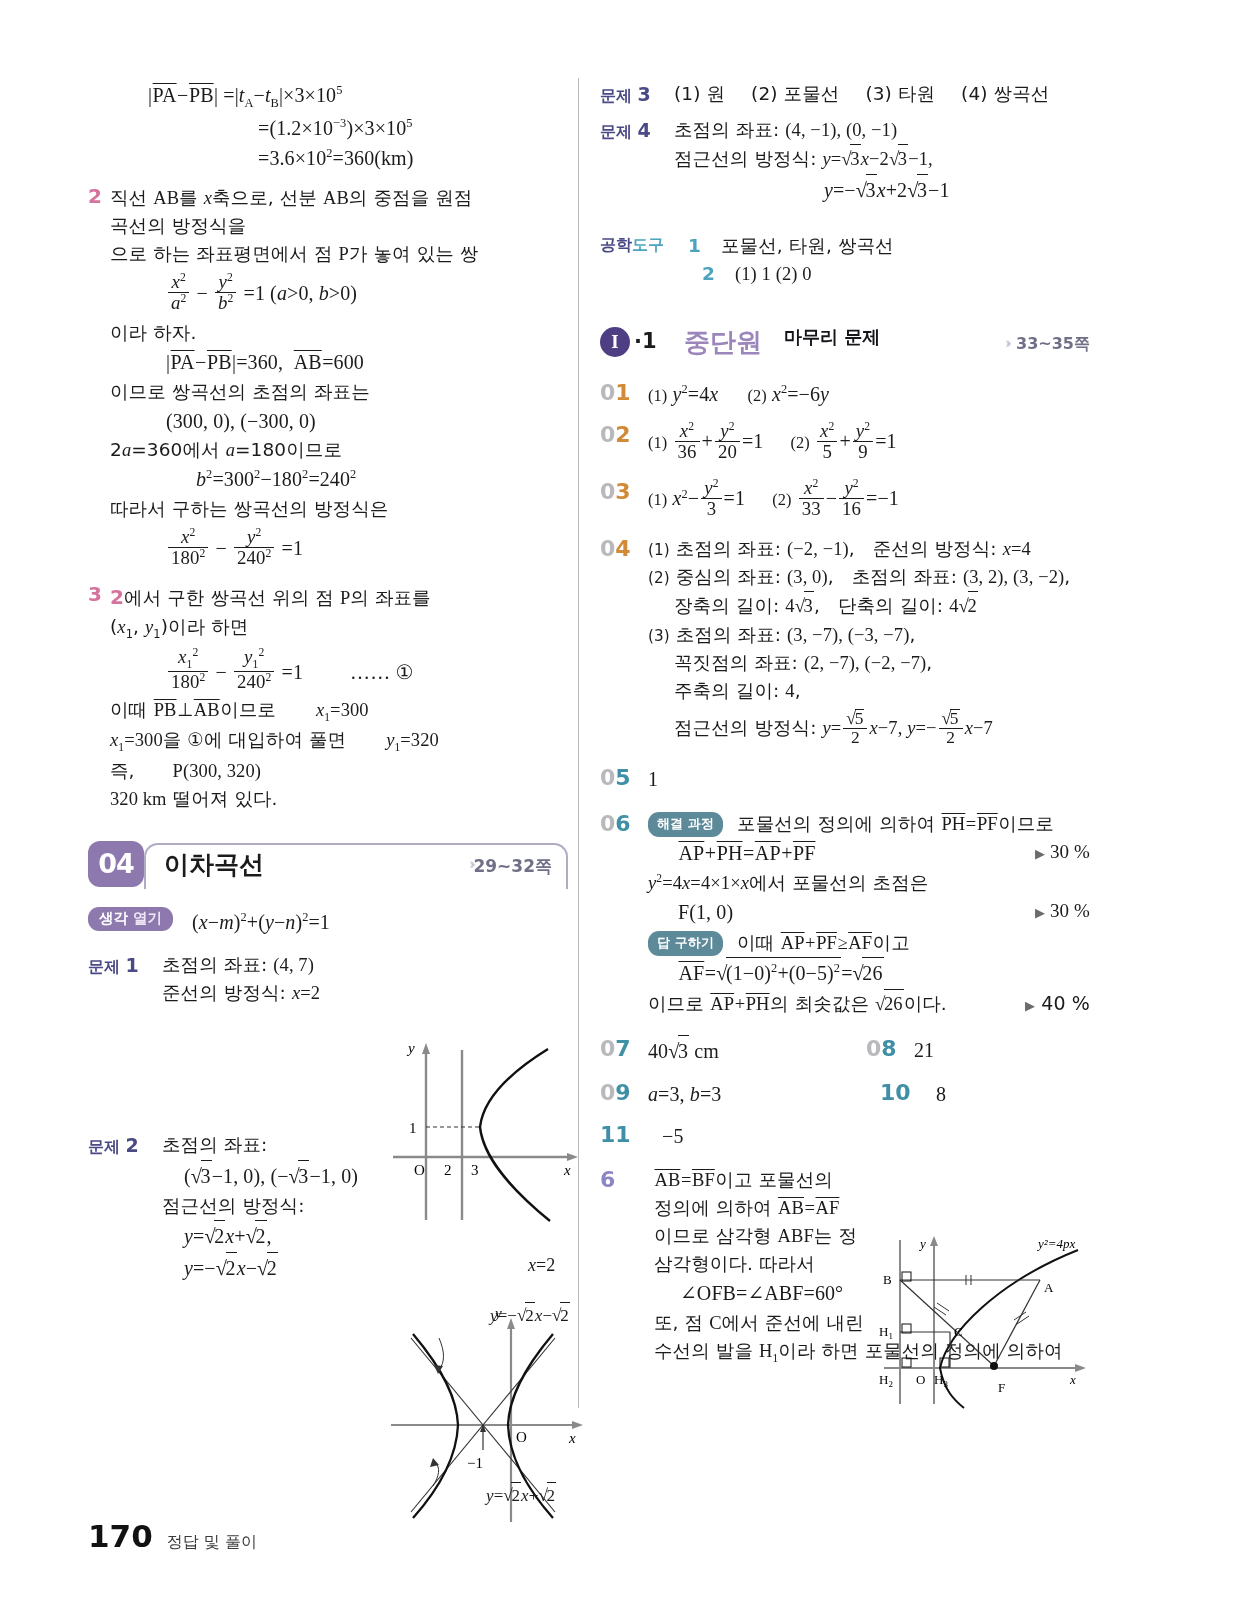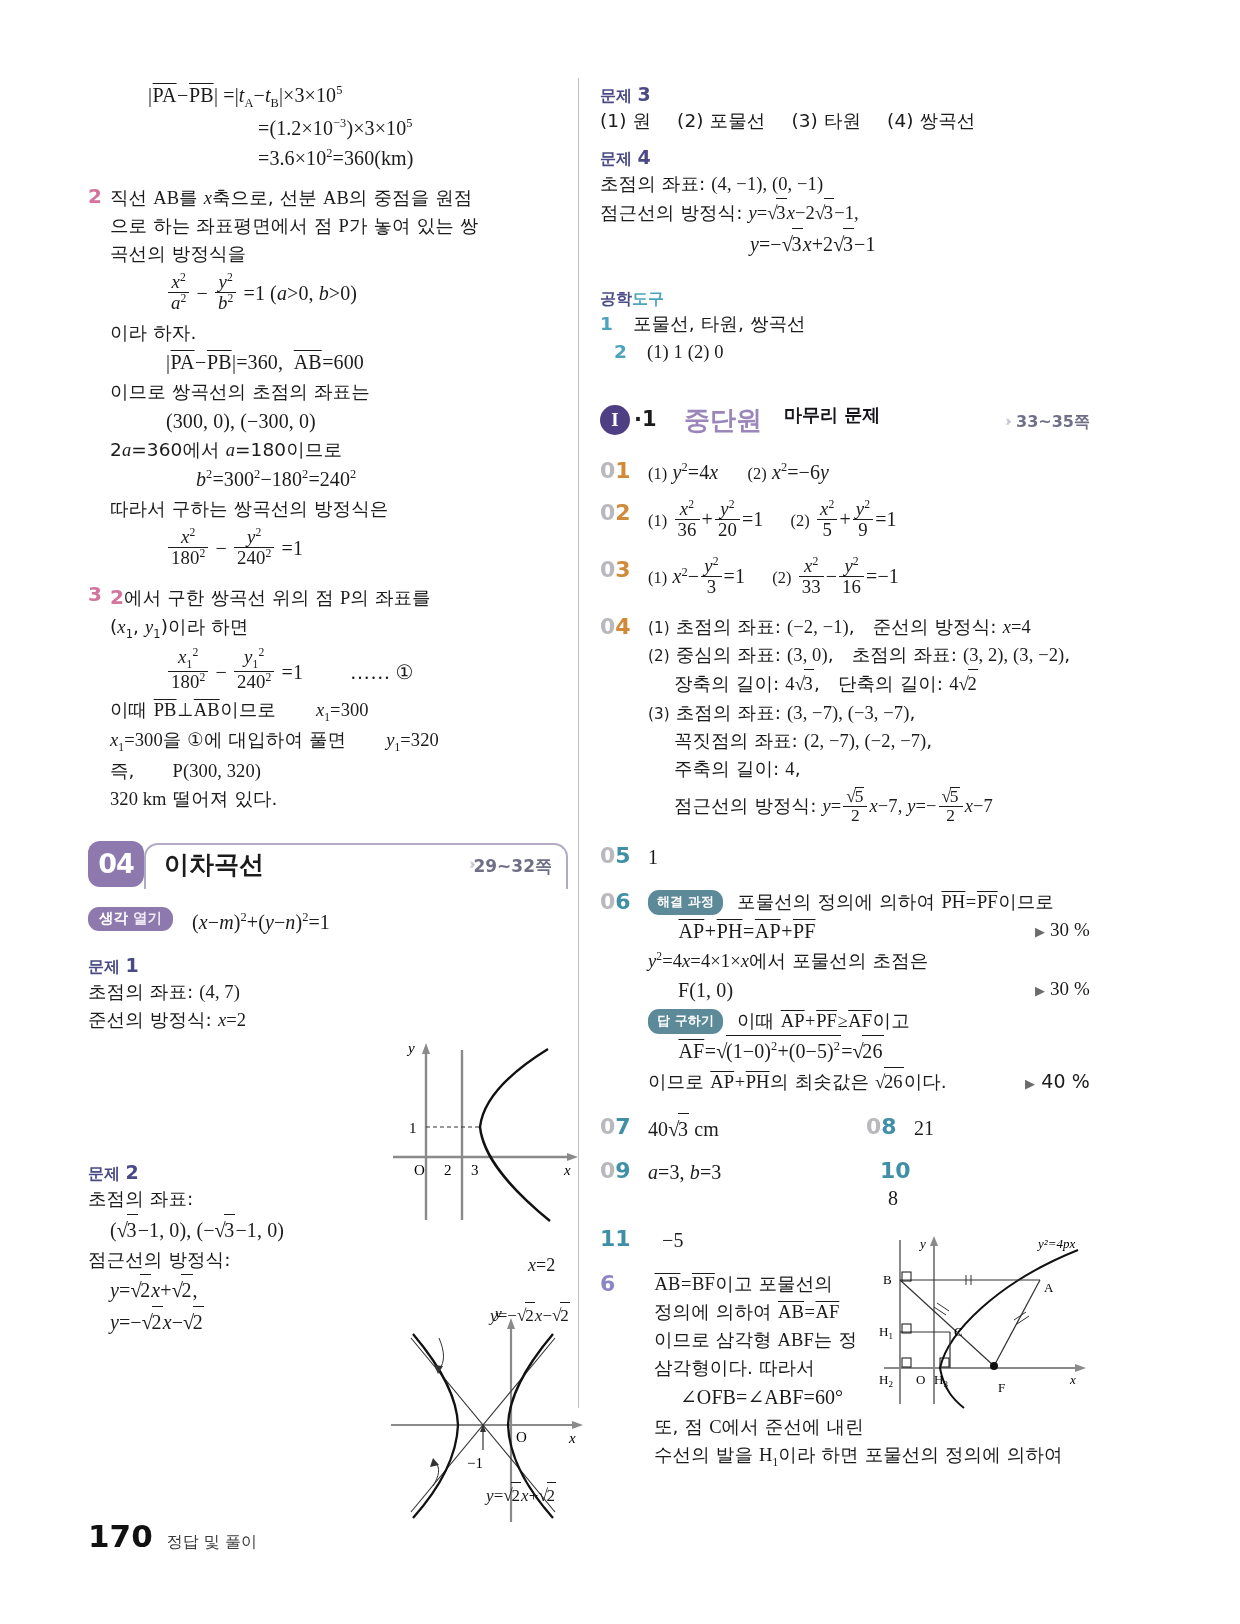--- a/index.html
+++ b/index.html
@@ -179,21 +179,21 @@
 
   .qlabel {
     font-family: "DejaVu Sans", sans-serif;
     font-weight: bold;
     font-size: 16px;
     color: #4a4a86;
     white-space: nowrap;
   }
   .qlabel .n { font-size: 19px; }
 
-  .q-row { display: flex; align-items: flex-start; margin-top: 6px; flex-direction: column; }
+  .q-row { display: flex; align-items: flex-start; margin-top: 6px; }
   .q-row .q-key { width: 74px; flex: none; padding-top: 3px; }
   .q-row .q-val { flex: 1; }
 
   
   .mid-head {
     position: relative;
     height: 46px;
     margin-top: 34px;
     margin-bottom: 8px;
   }
@@ -323,24 +323,24 @@
         =3.6×10<sup class="ex">2</sup>=360(km)
       </div>
     </div>
 
     <div class="step-row" style="margin-top:10px;">
       <div class="stepnum">2</div>
       <div class="step-body">
         <div class="mline kr">
           직선 <span class="up" style="font-family:'Liberation Serif',serif;">AB</span>를 <span class="mathit" style="font-family:'Liberation Serif',serif;">x</span>축으로, 선분 <span class="up" style="font-family:'Liberation Serif',serif;">AB</span>의 중점을 원점
         </div>
+        <div class="mline kr">곡선의 방정식을</div>
         <div class="mline kr">
           으로 하는 좌표평면에서 점 <span class="up" style="font-family:'Liberation Serif',serif;">P</span>가 놓여 있는 쌍
         </div>
-        <div class="mline kr">곡선의 방정식을</div>
         <div class="mline indent2" style="margin-top:4px;">
           <span class="frac"><span class="num"><span class="mathit">x</span><sup class="ex">2</sup></span><span class="den"><span class="mathit">a</span><sup class="ex">2</sup></span></span>
           −
           <span class="frac"><span class="num"><span class="mathit">y</span><sup class="ex">2</sup></span><span class="den"><span class="mathit">b</span><sup class="ex">2</sup></span></span>
           =1 (<span class="mathit">a</span>&gt;0, <span class="mathit">b</span>&gt;0)
         </div>
         <div class="mline kr" style="margin-top:6px;">이라 하자.</div>
         <div class="mline indent2">
           |<span class="ovl up">PA</span>−<span class="ovl up">PB</span>|=360, &nbsp;<span class="ovl up">AB</span>=600
         </div>
@@ -666,21 +666,21 @@
         </div>
       </div>
     </div>
 
     <div class="ans-row" style="margin-top:12px;">
       <div class="ans-num"><span class="d1">0</span><span class="d2b">9</span></div>
       <div class="ans-body two-col">
         <div class="c1 mline">
           <span class="mathit">a</span>=3, <span class="mathit">b</span>=3
         </div>
-        <div class="c2" style="margin-left:14px;flex-direction:column;">
+        <div class="c2" style="margin-left:14px;">
           <div class="ans-num"><span class="d2b">10</span></div>
           <div class="mline" style="margin-left:8px;">8</div>
         </div>
       </div>
     </div>
 
     <div class="ans-row" style="margin-top:12px;">
       <div class="ans-num"><span class="d2b">11</span></div>
       <div class="ans-body mline" style="padding-left:14px;">−5</div>
     </div>

